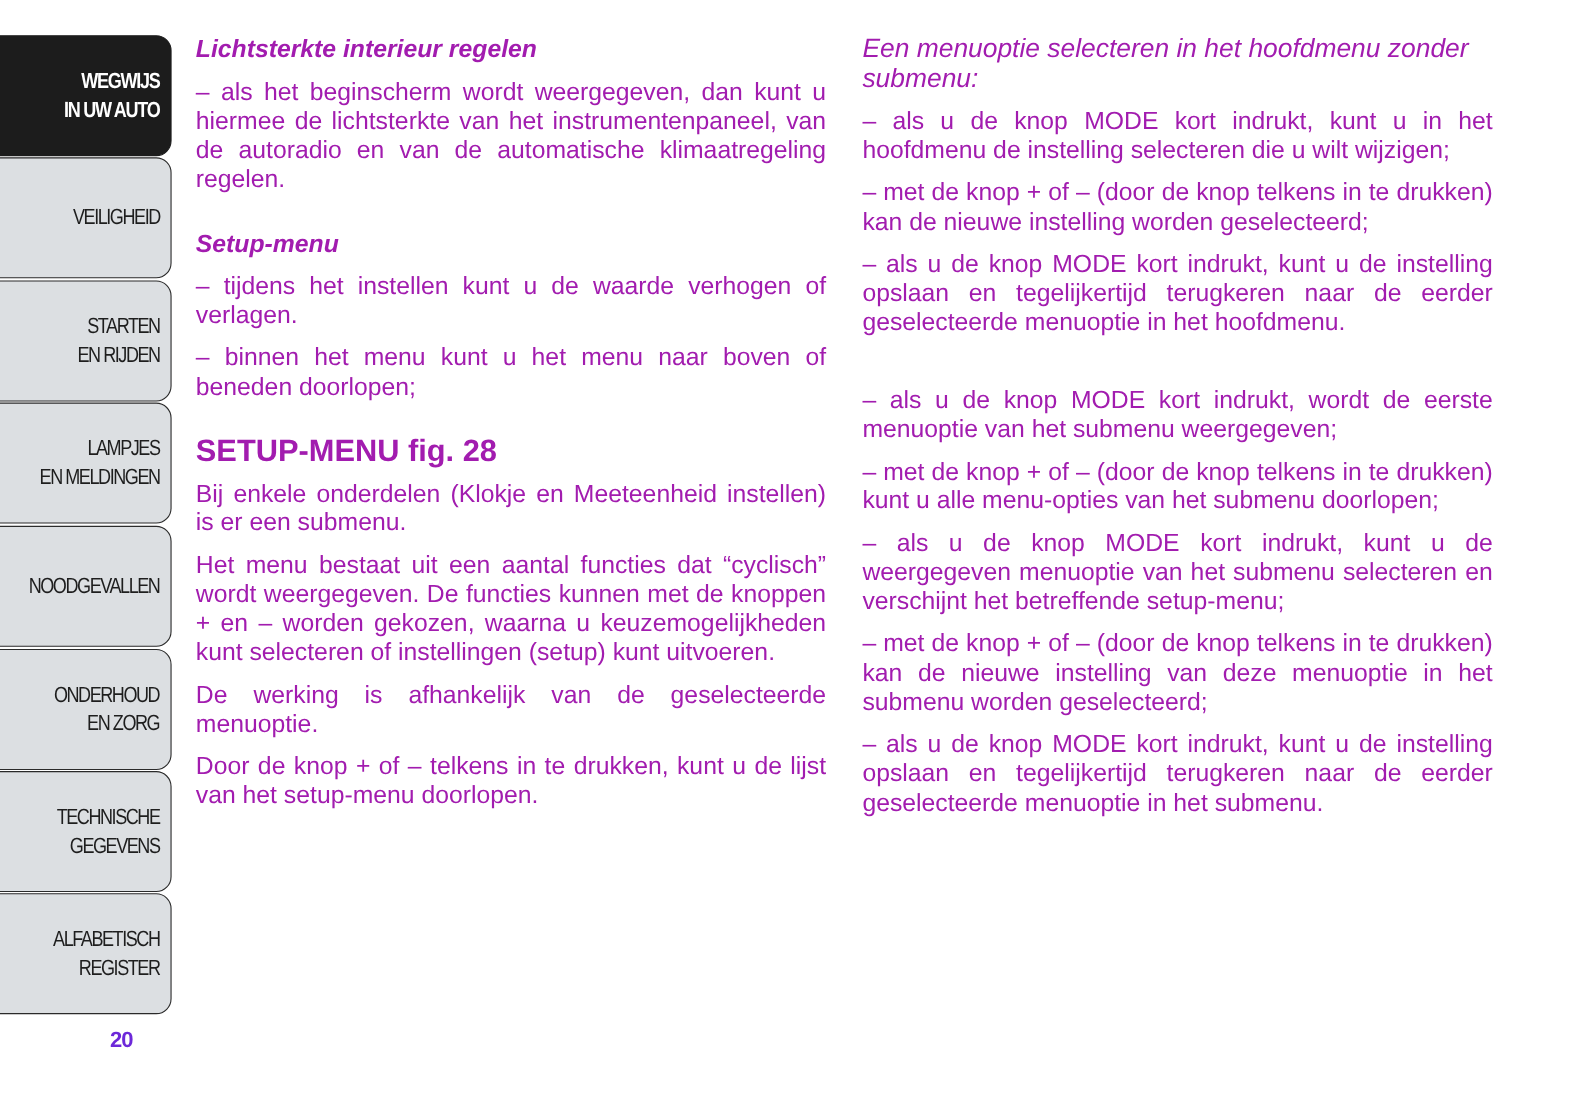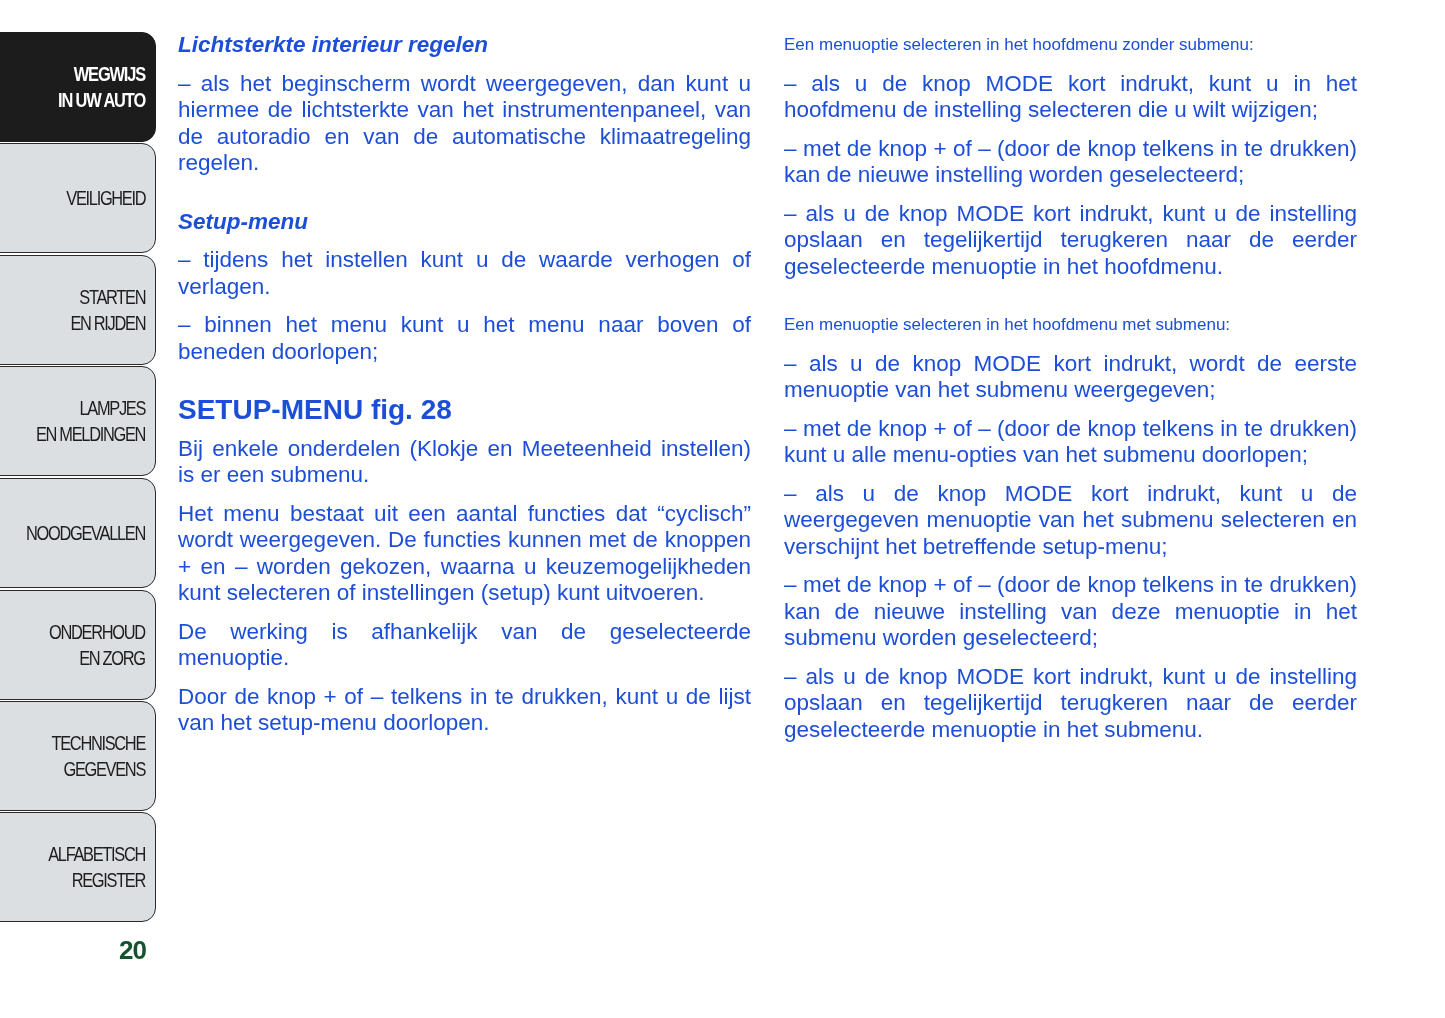--- a/index.html
+++ b/index.html
@@ -15,30 +15,30 @@
       padding-right: 10px; text-align: right;
     }
     .tab.active { background: #1c1c1c; border-color: #1c1c1c; }
     .tab-label {
       font-family: "Liberation Sans", sans-serif; font-size: 20px; line-height: 26px;
       letter-spacing: -1.6px; color: #1e1e1e; white-space: pre-line; transform: scaleX(0.82);
       transform-origin: right center;
     }
     .tab.active .tab-label { color: #ffffff; font-weight: bold; letter-spacing: -1.4px; }
     .page-number {
-      position: absolute; left: 100px; top: 935px; width: 46px; text-align: right;
-      font-size: 26px; font-weight: bold; color: #14532d; letter-spacing: -1px;
+      position: absolute; left: 100px; top: 935px; width: 46px; text-align: left;
+      font-size: 20px; font-weight: bold; color: #6d28d9; letter-spacing: -1px;
     }
-    .col { position: absolute; top: 32px; font-size: 22.5px; line-height: 26.5px; color: #1d4ed8; }
+    .col { position: absolute; top: 32px; font-size: 22.5px; line-height: 26.5px; color: #a21caf; }
     .col-left { left: 178px; width: 573px; }
     .col-right { left: 784px; width: 573px; }
     .col p { margin: 12px 0 6px 0; text-align: justify; }
     .h-italic { font-style: italic; font-weight: bold; margin: 0 0 4px 0; }
     .h-bold { font-weight: bold; margin: 0 0 4px 0; font-size: 28px; }
-    .subhead-italic { margin: 0 0 4px 0; font-size: 17px; }
+    .subhead-italic { font-style: italic; margin: 0 0 4px 0; font-size: 24px; }
     .gap-lg { height: 26px; }
   </style>
 </head>
 <body>
 
 <nav class="tabs">
   <div class="tab active" style="top:0px;">
     <span class="tab-label">WEGWIJS
 IN UW AUTO</span>
   </div>
@@ -86,19 +86,18 @@
   <p>De werking is afhankelijk van de geselecteerde menuoptie.</p>
   <p>Door de knop + of – telkens in te drukken, kunt u de lijst van het setup-menu doorlopen.</p>
 </section>
 
 <section class="col col-right">
   <div class="subhead-italic">Een menuoptie selecteren in het hoofdmenu zonder submenu:</div>
   <p>– als u de knop MODE kort indrukt, kunt u in het hoofdmenu de instelling selecteren die u wilt wijzigen;</p>
   <p>– met de knop + of – (door de knop telkens in te drukken) kan de nieuwe instelling worden geselecteerd;</p>
   <p>– als u de knop MODE kort indrukt, kunt u de instelling opslaan en tegelijkertijd terugkeren naar de eerder geselecteerde menuoptie in het hoofdmenu.</p>
   <div class="gap-lg"></div>
-  <div class="subhead-italic">Een menuoptie selecteren in het hoofdmenu met submenu:</div>
   <p>– als u de knop MODE kort indrukt, wordt de eerste menuoptie van het submenu weergegeven;</p>
   <p>– met de knop + of – (door de knop telkens in te drukken) kunt u alle menu-opties van het submenu doorlopen;</p>
   <p>– als u de knop MODE kort indrukt, kunt u de weergegeven menuoptie van het submenu selecteren en verschijnt het betreffende setup-menu;</p>
   <p>– met de knop + of – (door de knop telkens in te drukken) kan de nieuwe instelling van deze menuoptie in het submenu worden geselecteerd;</p>
   <p>– als u de knop MODE kort indrukt, kunt u de instelling opslaan en tegelijkertijd terugkeren naar de eerder geselecteerde menuoptie in het submenu.</p>
 </section>
 
 </body></html>

